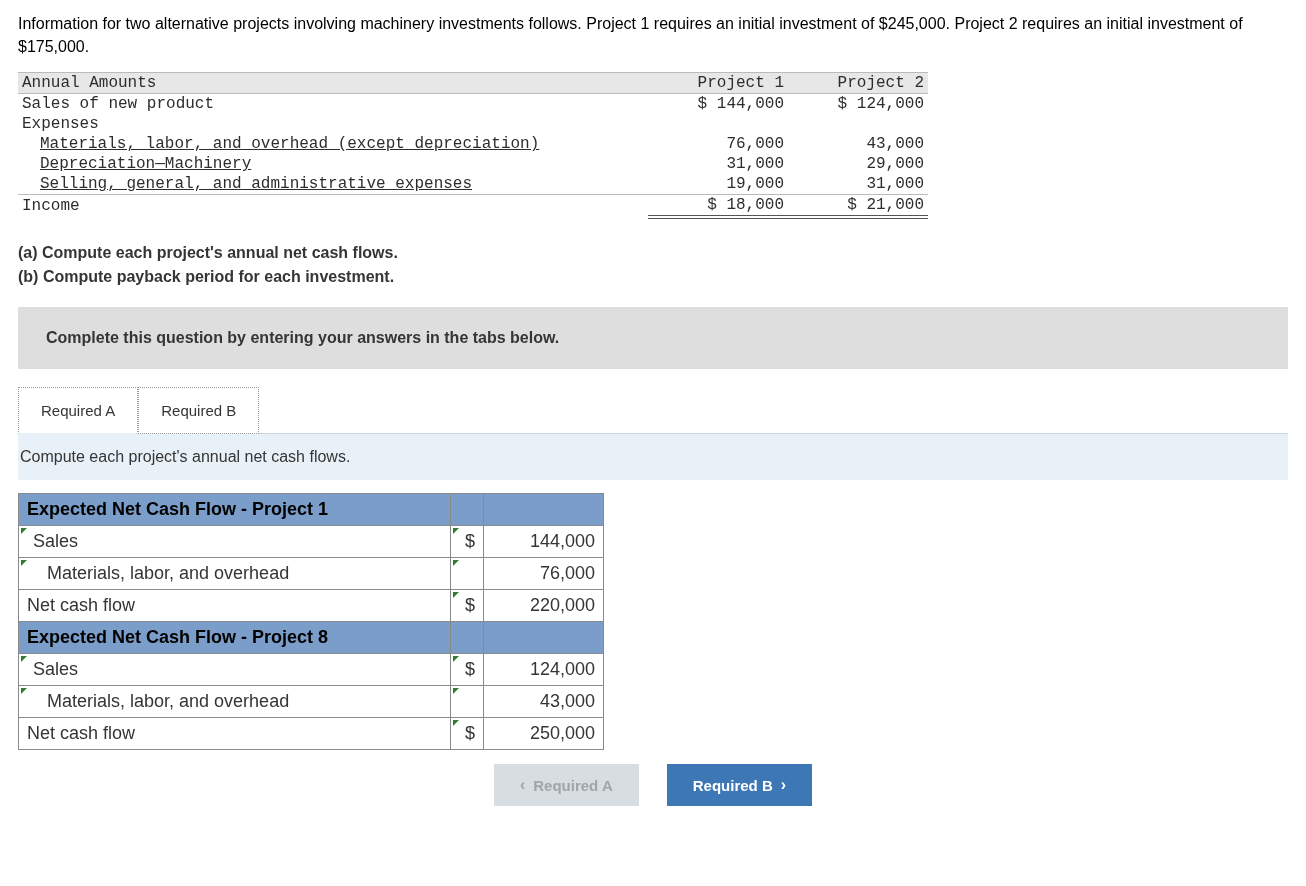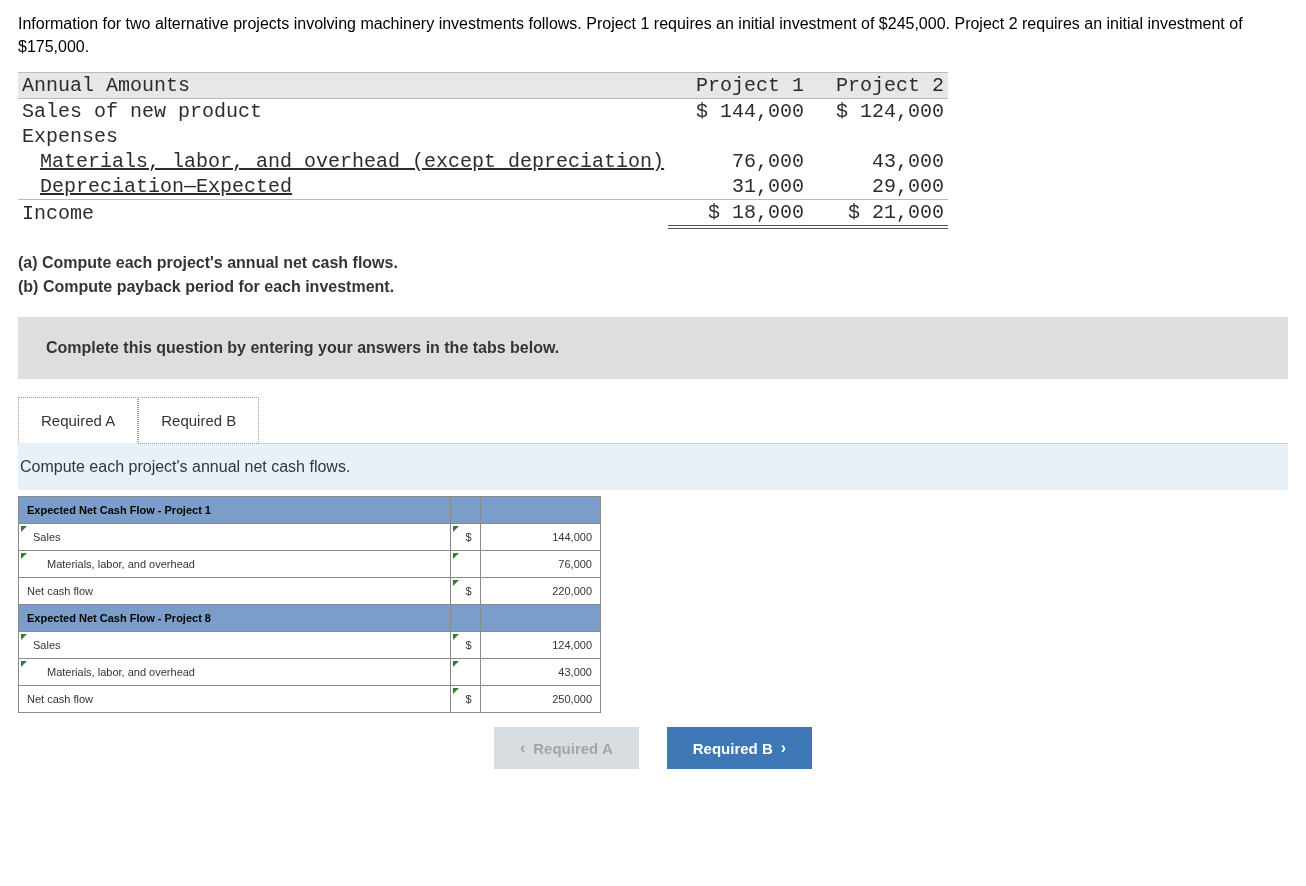--- a/index.html
+++ b/index.html
@@ -10,21 +10,21 @@
     font-size: 16px;
     color: #353535;
     background: #fff;
     width: 1306px;
   }
   .intro { line-height: 1.45; color: #000000; }
   .data-table-wrap { margin-top: 14px; }
   table.data-table {
     border-collapse: collapse;
     font-family: "Courier New", monospace;
-    font-size: 20px;
+    font-size: 16px;
     color: #2d2d2d;
   }
   table.data-table td, table.data-table th {
     padding: 1px 4px;
     text-align: left;
     white-space: nowrap;
   }
   table.data-table .col-label { width: 630px; }
   table.data-table .col-val { width: 140px; text-align: right; }
   .row-header td { background: #e7e7e7; border-top: 1px solid #bbb; border-bottom: 1px solid #bbb; }
@@ -52,22 +52,22 @@
   }
   .tab.active { border-bottom: 1px solid #e8f1f7; position: relative; z-index: 2; }
   .tabdesc {
     background: #e8f1f7;
     padding: 14px 2px;
     border-top: 1px solid #c9d5dd;
     margin-top: -1px;
   }
   .answer-table {
     border-collapse: collapse;
-    margin-top: 6px;
-    font-size: 11px;
+    margin-top: 13px;
+    font-size: 18px;
   }
   .answer-table td, .answer-table th {
     border: 1px solid #8a8a8a;
     padding: 5px 8px;
     height: 27px;
   }
   .answer-table .lbl-col { width: 432px; }
   .answer-table .sym-col { width: 30px; text-align: center; }
   .answer-table .val-col { width: 120px; text-align: right; }
   .hdr-row td {
@@ -127,23 +127,28 @@
     <td class="col-label">Expenses</td>
     <td class="col-val"></td>
           <td class="col-val"></td>
   </tr>
   <tr>
     <td class="col-label indent">Materials, labor, and overhead (except depreciation)</td>
     <td class="col-val">76,000</td>
     <td class="col-val">43,000</td>
   </tr>
   <tr>
-    <td class="col-label indent">Depreciation—Expected</td>
+    <td class="col-label indent">Depreciation—Machinery</td>
     <td class="col-val">31,000</td>
     <td class="col-val">29,000</td>
+  </tr>
+  <tr>
+    <td class="col-label indent">Selling, general, and administrative expenses</td>
+    <td class="col-val">19,000</td>
+    <td class="col-val">31,000</td>
   </tr>
   <tr class="row-income">
     <td class="col-label">Income</td>
     <td class="col-val">$ 18,000</td>
     <td class="col-val">$ 21,000</td>
   </tr>
 </tbody>
     </table>
 </div>
 

